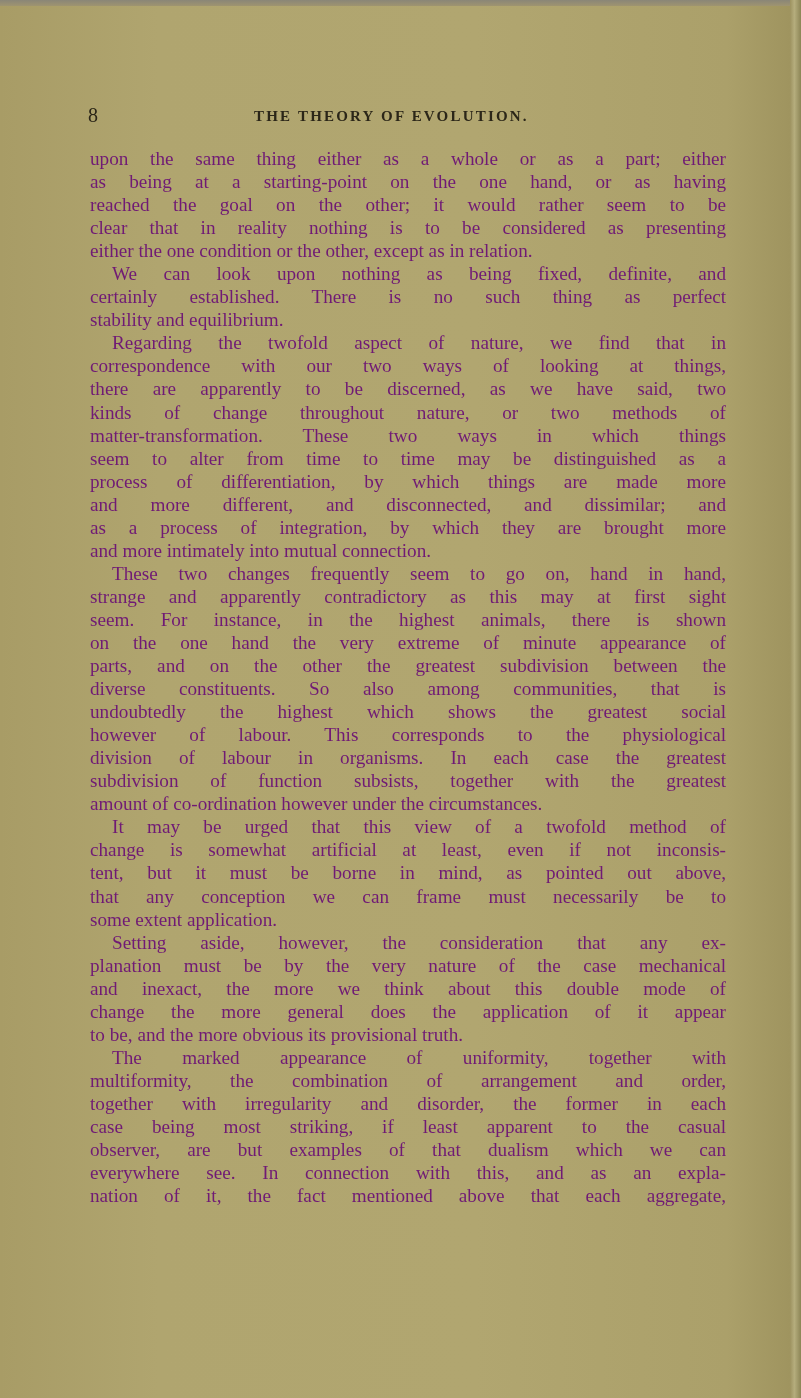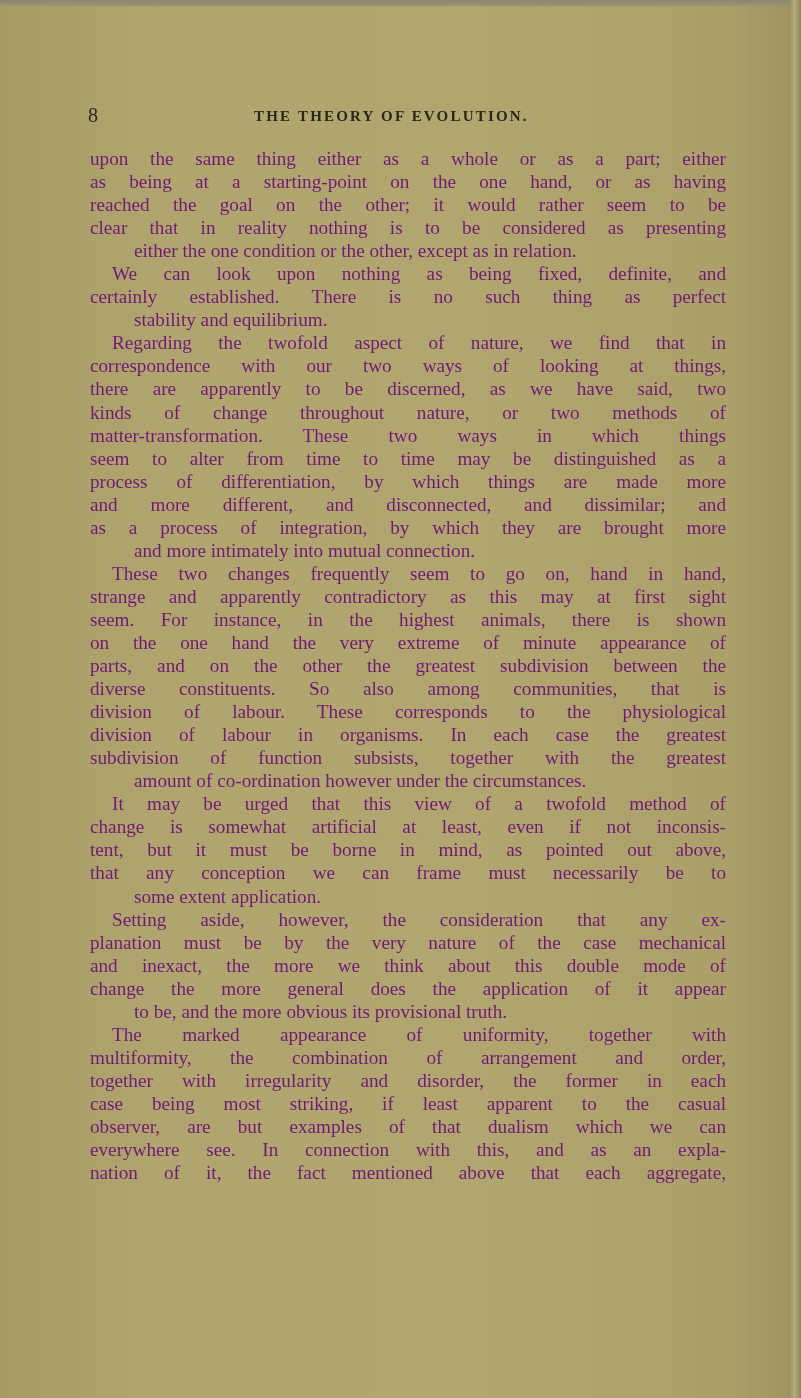--- a/index.html
+++ b/index.html
@@ -33,21 +33,21 @@
     letter-spacing: 2.2px; font-weight: bold; text-align: right;
   }
   .body-text {
     position: absolute; left: 90px; top: 147px; width: 636px;
     color: #701a75; font-size: 19.2px; line-height: 23.05px;
   }
   .line {
     display: block; white-space: nowrap; text-align: justify;
     text-align-last: justify; height: 23.05px;
   }
-  .line.last { text-align-last: left; margin-left: 44px; }
+  .line.last { text-align-last: left; }
   .line.indent { padding-left: 22px; }
 </style>
 </head>
 <body>
 
 <div class="topband"></div>
 <div class="page"></div>
 <div class="edge"></div>
 
 <div class="running-head">
@@ -80,21 +80,22 @@
       <span class="line">as a process of integration, by which they are brought more</span>
       <span class="line last">and more intimately into mutual connection.</span>
     </div>
     <div>
       <span class="line indent">These two changes frequently seem to go on, hand in hand,</span>
       <span class="line">strange and apparently contradictory as this may at first sight</span>
       <span class="line">seem. For instance, in the highest animals, there is shown</span>
       <span class="line">on the one hand the very extreme of minute appearance of</span>
       <span class="line">parts, and on the other the greatest subdivision between the</span>
       <span class="line">diverse constituents. So also among communities, that is</span>
-      <span class="line">division of labour. These corresponds to the physiological</span>
+      <span class="line">undoubtedly the highest which shows the greatest social</span>
+      <span class="line">however of labour. This corresponds to the physiological</span>
       <span class="line">division of labour in organisms. In each case the greatest</span>
       <span class="line">subdivision of function subsists, together with the greatest</span>
       <span class="line last">amount of co-ordination however under the circumstances.</span>
     </div>
     <div>
       <span class="line indent">It may be urged that this view of a twofold method of</span>
       <span class="line">change is somewhat artificial at least, even if not inconsis-</span>
       <span class="line">tent, but it must be borne in mind, as pointed out above,</span>
       <span class="line">that any conception we can frame must necessarily be to</span>
       <span class="line last">some extent application.</span>

